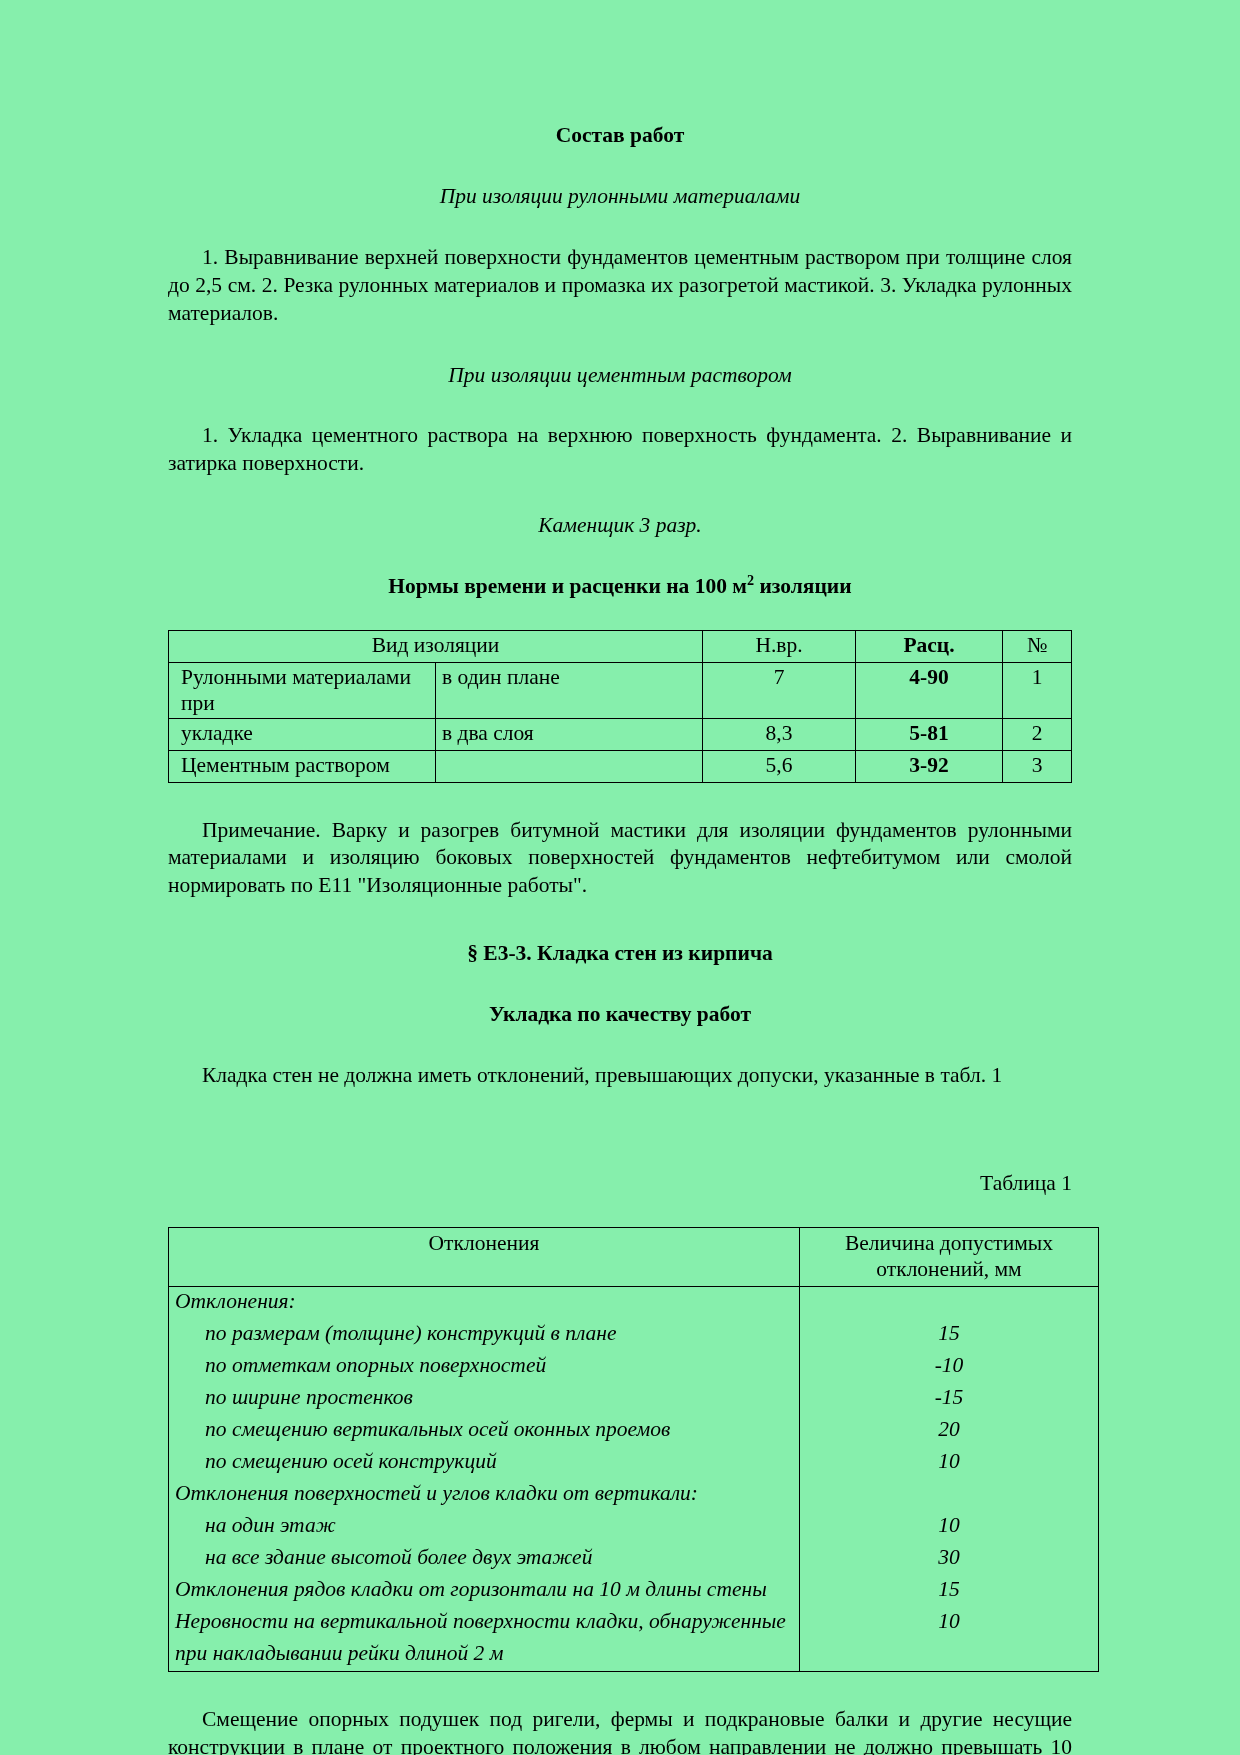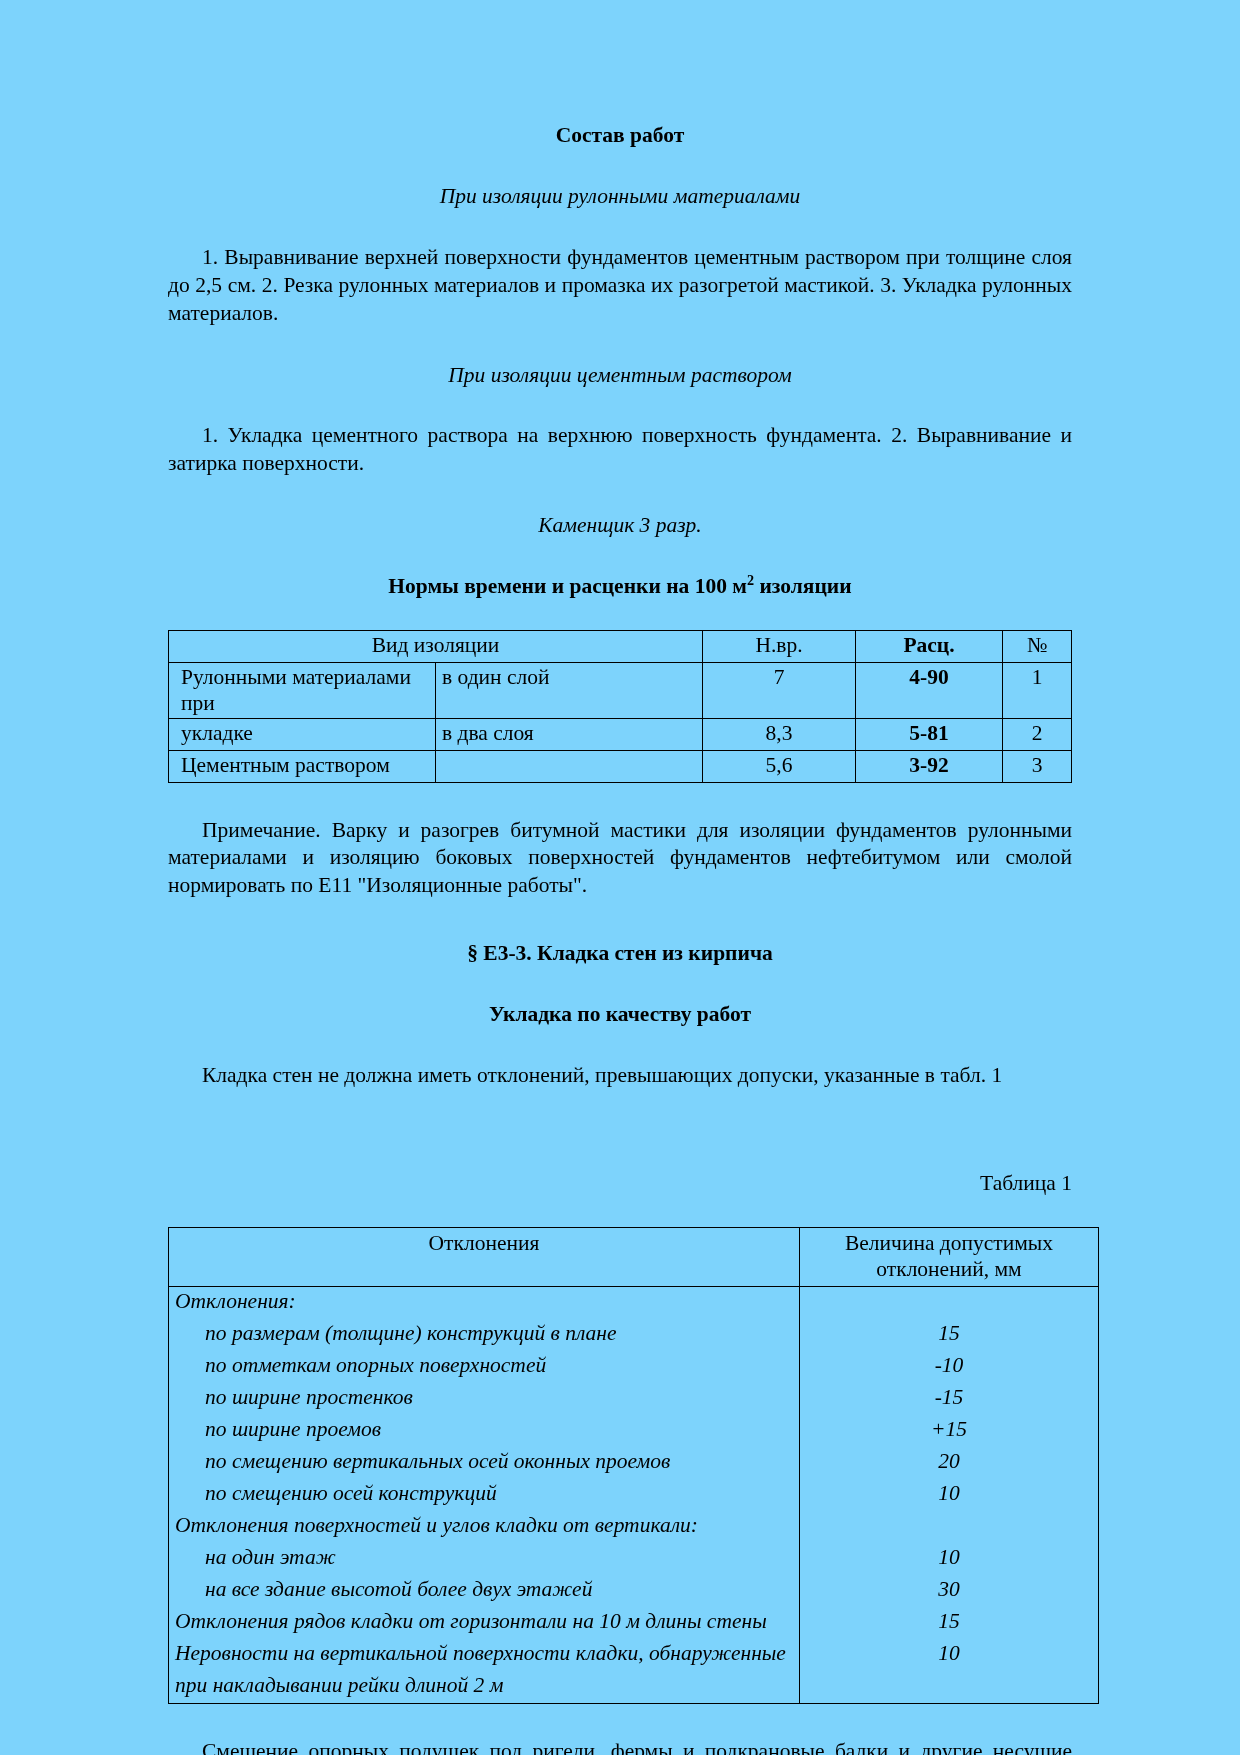--- a/index.html
+++ b/index.html
@@ -9,21 +9,21 @@
   }
   body {
     font-family: "Liberation Serif", "DejaVu Serif", serif;
     color: #000000;
   }
   .page {
     position: relative;
     width: 1240px;
     height: 1755px;
     margin: 0 auto;
-    background: #7dd3fc;
+    background: #86efac;
     box-sizing: border-box;
     padding: 122px 168px 0 168px;
   }
   .content {
     width: 904px;
   }
 
   
   h1.doc-h, h2.doc-h, h3.doc-h {
     font-size: 21.5px;
@@ -136,21 +136,21 @@
     <table class="doc-table t1">
       <tbody>
         <tr>
           <td class="hdr" colspan="2">Вид изоляции</td>
           <td class="hdr c-nvr">Н.вр.</td>
           <td class="hdr-bold c-rasc">Расц.</td>
           <td class="hdr c-num">№</td>
         </tr>
         <tr>
           <td class="c-name">Рулонными материалами при</td>
-          <td class="c-sub">в один слой</td>
+          <td class="c-sub">в один плане</td>
           <td class="c-nvr">7</td>
           <td class="c-rasc">4-90</td>
           <td class="c-num">1</td>
         </tr>
         <tr>
           <td class="c-name">укладке</td>
           <td class="c-sub">в два слоя</td>
           <td class="c-nvr">8,3</td>
           <td class="c-rasc">5-81</td>
           <td class="c-num">2</td>
@@ -207,24 +207,20 @@
         </tr>
         <tr class="rowline">
           <td class="c-dev nb-tb ind1">по отметкам опорных поверхностей</td>
           <td class="c-val nb-tb">-10</td>
         </tr>
         <tr class="rowline">
           <td class="c-dev nb-tb ind1">по ширине простенков</td>
           <td class="c-val nb-tb">-15</td>
         </tr>
         <tr class="rowline">
-          <td class="c-dev nb-tb ind1">по ширине проемов</td>
-          <td class="c-val nb-tb">+15</td>
-        </tr>
-        <tr class="rowline">
           <td class="c-dev nb-tb ind1">по смещению вертикальных осей оконных проемов</td>
           <td class="c-val nb-tb">20</td>
         </tr>
         <tr class="rowline">
           <td class="c-dev nb-tb ind1">по смещению осей конструкций</td>
           <td class="c-val nb-tb">10</td>
         </tr>
         <tr class="rowline">
           <td class="c-dev nb-tb">Отклонения поверхностей и углов кладки от вертикали:</td>
           <td class="c-val nb-tb"></td>

